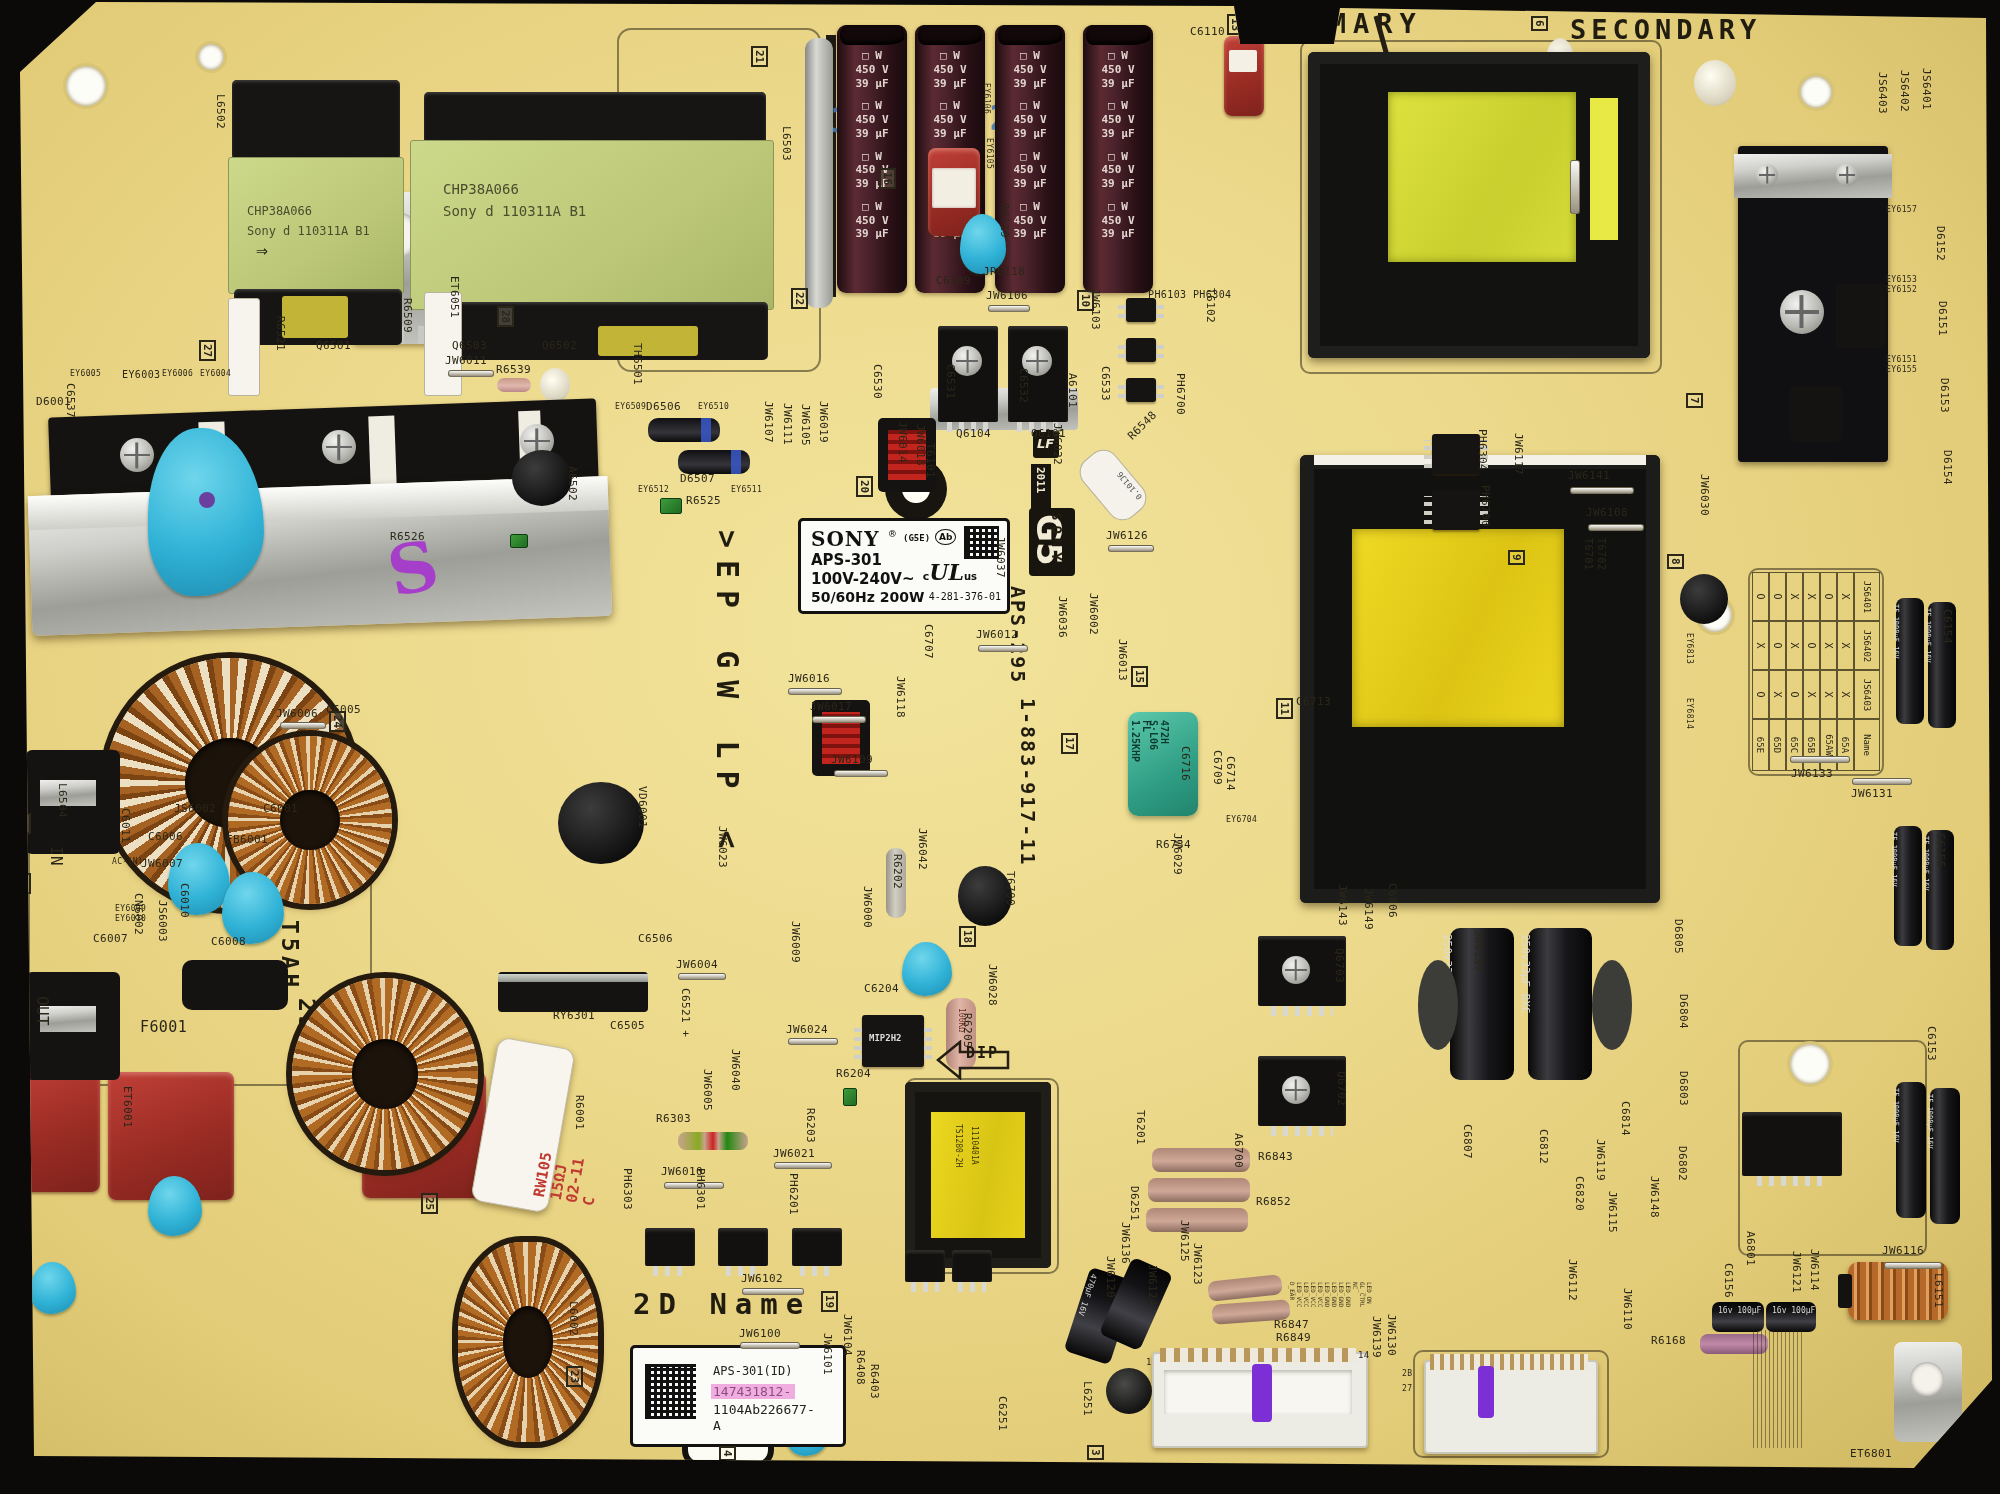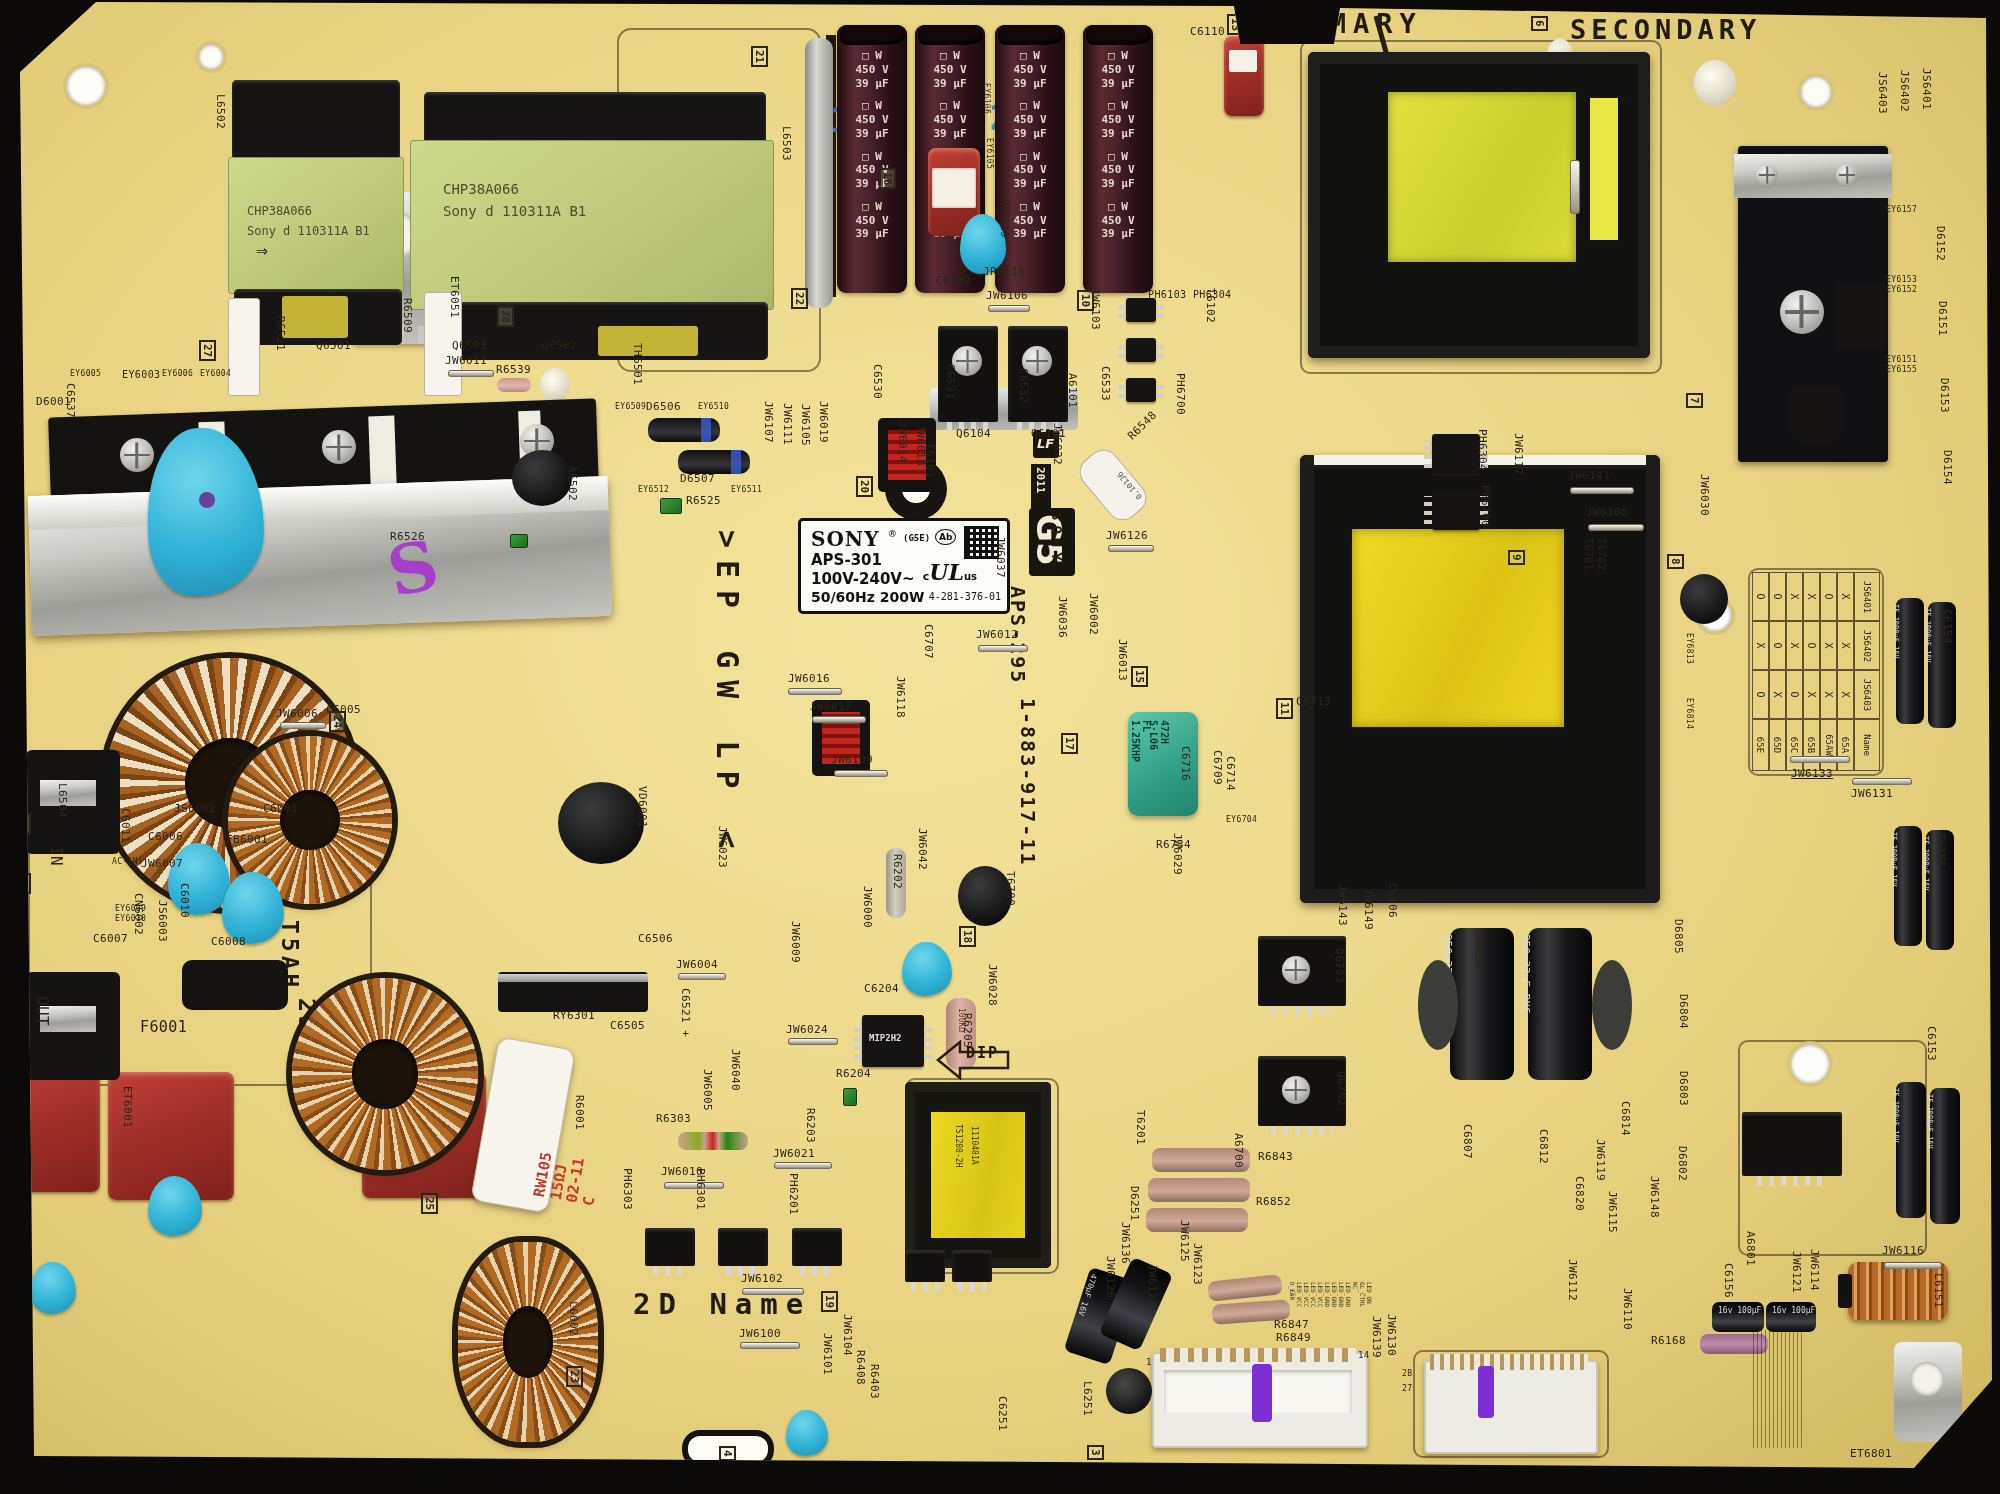--- a/index.html
+++ b/index.html
@@ -476,20 +476,28 @@
     <i style="position:absolute;left:6px;top:-6px;width:196px;height:14px;background:repeating-linear-gradient(90deg,#b9975a 0 6px,#efe9dc 6px 14px);"></i>
     <i style="position:absolute;left:10px;top:16px;width:188px;height:44px;background:#f7f6f0;box-shadow:inset 0 2px 4px #b9b6aa;"></i>
     <i style="position:absolute;left:98px;top:10px;width:20px;height:58px;background:#7b2fd4;border-radius:4px;"></i>
   </div>
   <div class="cmp" style="left:1424px;top:1360px;width:170px;height:90px;background:#ecebe4;border:2px solid #c9c6ba;border-radius:4px;box-shadow:0 3px 5px rgba(70,50,10,.4);">
     <i style="position:absolute;left:4px;top:-8px;width:158px;height:16px;background:repeating-linear-gradient(90deg,#b9975a 0 4px,#efe9dc 4px 10px);"></i>
     <i style="position:absolute;left:52px;top:4px;width:16px;height:52px;background:#7b2fd4;border-radius:4px;"></i>
   </div>
   <div class="cmp" style="left:1753px;top:1330px;width:50px;height:118px;background:repeating-linear-gradient(90deg,rgba(48,40,22,.6) 0 1px,transparent 1px 4px);opacity:.8;"></div>
 
+  <div class="wlabel" style="left:630px;top:1345px;width:210px;height:96px;">
+    <i class="dm" style="position:absolute;left:12px;top:16px;width:48px;height:52px;"></i>
+    <div style="position:absolute;left:80px;top:16px;font:12px 'DejaVu Sans Mono',monospace;color:#222;">APS-301(ID)</div>
+    <div style="position:absolute;left:80px;top:36px;font:13px 'DejaVu Sans Mono',monospace;color:#222;">147431812-</div>
+    <div style="position:absolute;left:80px;top:54px;font:13px 'DejaVu Sans Mono',monospace;color:#222;">1104Ab226677-</div>
+    <div style="position:absolute;left:80px;top:70px;font:13px 'DejaVu Sans Mono',monospace;color:#222;">A</div>
+    <i style="position:absolute;left:78px;top:36px;width:84px;height:15px;background:rgba(232,110,205,.55);"></i>
+  </div>
 
   <svg class="cmp" style="left:936px;top:1040px;" width="76" height="40">
     <polygon points="2,20 24,2 24,12 72,12 72,28 24,28 24,38" fill="none" stroke="#241f12" stroke-width="2.5"></polygon>
   </svg>
   <div class="bigtext" style="left:966px;top:1046px;font-size:15px;letter-spacing:2px;">DIP</div>
 
   <div id="jtable">
         <div class="tc">
           <span>O</span>
         </div>
@@ -703,21 +711,21 @@
       <div class="sk" style="left: 1756px; top: 1231px; transform: rotate(90deg);">A6801</div>
       <div class="sk" style="left: 1802px; top: 1251px; transform: rotate(90deg);">JW6121</div>
       <div class="sk" style="left: 1820px; top: 1249px; transform: rotate(90deg);">JW6114</div>
       <div class="sk" style="left: 1882px; top: 1245px;">JW6116</div>
       <div class="sk" style="left: 1734px; top: 1263px; transform: rotate(90deg);">C6156</div>
       <div class="sk" style="left: 1651px; top: 1335px;">R6168</div>
       <div class="sk" style="left: 1944px; top: 1273px; transform: rotate(90deg);">L6151</div>
       <div class="sk" style="left: 1937px; top: 1026px; transform: rotate(90deg);">C6153</div>
       <div class="sk" style="left: 1953px; top: 609px; transform: rotate(90deg);">C6154</div>
       <div class="sk" style="left: 1946px; top: 833px; transform: rotate(90deg);">C6155</div>
-      <div class="sk" style="left: 1791px; top: 768px; text-decoration: underline;">JW6133</div>
+      <div class="sk" style="left: 1791px; top: 768px;">JW6133</div>
       <div class="sk" style="left: 1851px; top: 788px;">JW6131</div>
       <div class="sk" style="left: 1484px; top: 930px; transform: rotate(90deg);">JW6137</div>
       <div class="sk" style="left: 1850px; top: 1448px;">ET6801</div>
       <div class="sk" style="left: 1578px; top: 1259px; transform: rotate(90deg);">JW6112</div>
       <div class="sk" style="left: 1633px; top: 1288px; transform: rotate(90deg);">JW6110</div>
       <div class="sk" style="left: 1274px; top: 1319px;">R6847</div>
       <div class="sk" style="left: 1276px; top: 1332px;">R6849</div>
       <div class="sk" style="left: 1382px; top: 1316px; transform: rotate(90deg);">JW6139</div>
       <div class="sk" style="left: 1397px; top: 1314px; transform: rotate(90deg);">JW6130</div>
       <div class="sk" style="left: 1093px; top: 1381px; transform: rotate(90deg);">L6251</div>

